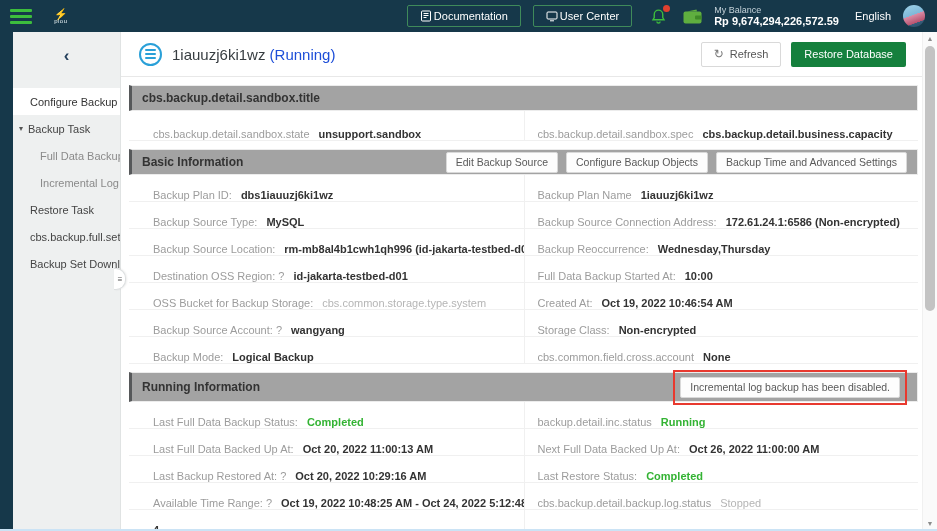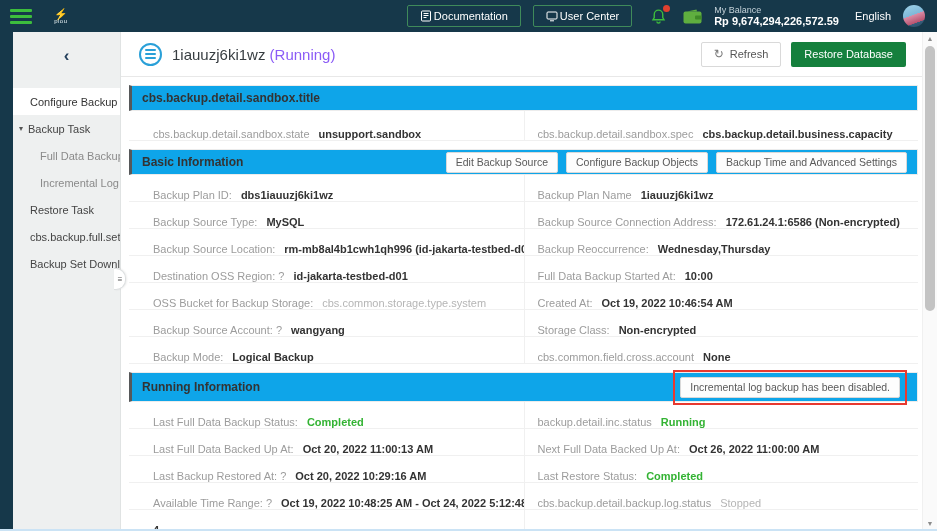--- a/index.html
+++ b/index.html
@@ -66,35 +66,35 @@
   .main-header {
     height:45px; display:flex; align-items:center; padding:0 16px 0 18px;
     border-bottom:1px solid #e8e8e8;
   }
   .plan-icon {
     width:23px; height:23px; border-radius:50%; border:2px solid #2aa0d8;
     display:flex; flex-direction:column; align-items:center; justify-content:center; gap:2px; flex:none;
   }
   .plan-icon i { display:block; width:11px; height:2px; background:#2aa0d8; border-radius:1px; }
   .page-title { font-size:15px; color:#373d41; margin-left:10px; font-weight:400; }
-  .status-running { color:#8b5cf6; }
+  .status-running { color:#1d4ed8; }
   .mh-spacer { flex:1; }
   .btn-refresh {
     display:flex; align-items:center; gap:6px; height:25px; padding:0 12px;
     background:#fff; border:1px solid #d9d9d9; border-radius:2px;
     font-size:11px; color:#555; cursor:pointer;
   }
   .btn-refresh .rf { font-size:12px; color:#777; }
   .btn-primary {
     height:25px; padding:0 13px; margin-left:10px; border:none; border-radius:2px;
     background:#15803d; color:#fff; font-size:11px; cursor:pointer;
   }
   .section { margin:8px 4px 0 8px; }
   .sec-header {
-    display:flex; align-items:center; height:26px; background:#0ea5e9;
+    display:flex; align-items:center; height:26px; background:#a3a3a3;
     border:1px solid #ececec; border-left:3px solid #56585a; padding:0 10px;
   }
   .sec-header.tall { height:30px; }
   .sec-title { font-size:12px; font-weight:600; color:#333; }
   .sec-spacer { flex:1; }
   .mini-btn {
     height:21px; padding:0 9px; margin-left:8px; background:#fdfdfd;
     border:1px solid #d9d9d9; border-radius:2px; font-size:10.5px; color:#595959;
     cursor:pointer; white-space:nowrap;
   }

